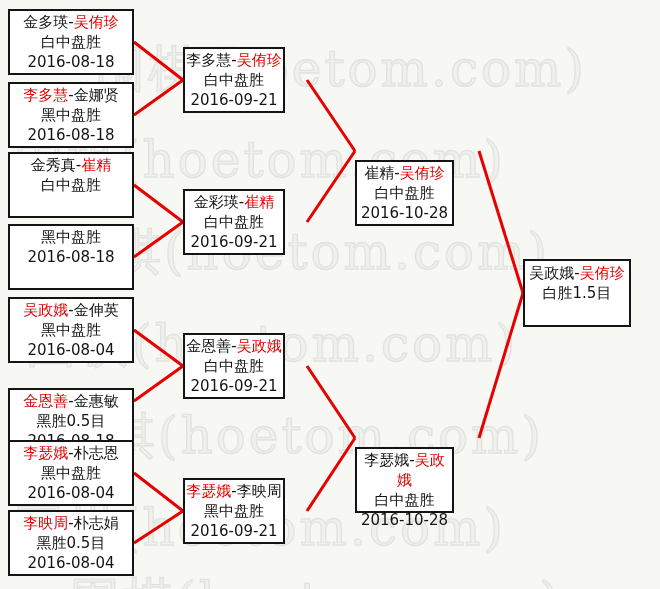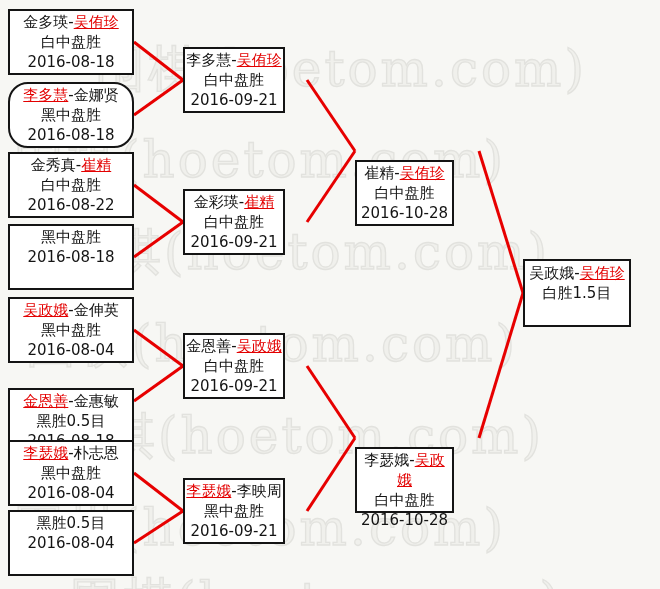--- a/index.html
+++ b/index.html
@@ -28,24 +28,24 @@
   .connectors{position:absolute;left:0;top:0;z-index:1;}
   .connectors line{stroke:var(--line-red,#e70000);stroke-width:3;}
   
   .match{
     position:absolute;z-index:2;box-sizing:border-box;
     background:var(--box-bg,#fff);
     border:2px solid var(--border,#141414);
     color:var(--border,#141414);
     text-align:center;font-size:15px;line-height:20px;padding-top:1px;
   }
-  .match .red{color:var(--name-red,#e30000);text-decoration:underline;}
+  .match .red{color:var(--name-red,#e30000);}
   
   .r1{left:8px;width:126px;height:66px;}
-  .r1m1{top:9px;}  .r1m2{top:82px;border-radius:20px;} .r1m3{top:152px;} .r1m4{top:224px;}
+  .r1m1{top:9px;}  .r1m2{top:82px;} .r1m3{top:152px;} .r1m4{top:224px;}
   .r1m5{top:297px;}.r1m6{top:388px;}.r1m7{top:440px;} .r1m8{top:510px;}
   
   .r2{left:183px;width:102px;height:66px;}
   .r2m1{top:47px;} .r2m2{top:189px;} .r2m3{top:333px;} .r2m4{top:478px;}
   
   .r3{left:355px;width:99px;height:66px;margin-top:42px;}
   .r3m1{top:118px;} .r3m2{top:405px;}
   
   .r4{left:523px;width:108px;height:68px;padding-top:2px;}
   .r4m1{top:259px;}
@@ -84,21 +84,20 @@
   <div>2016-08-18</div>
 </div>
 <div class="match r1 r1m2">
   <div><span class="red">李多慧</span><span>-</span><span>金娜贤</span></div>
   <div>黑中盘胜</div>
   <div>2016-08-18</div>
 </div>
 <div class="match r1 r1m3">
   <div><span>金秀真</span><span>-</span><span class="red">崔精</span></div>
   <div>白中盘胜</div>
-  <div>2016-08-22</div>
 </div>
 <div class="match r1 r1m4">
   <div>黑中盘胜</div>
   <div>2016-08-18</div>
 </div>
 <div class="match r1 r1m5">
   <div><span class="red">吴政娥</span><span>-</span><span>金伸英</span></div>
   <div>黑中盘胜</div>
   <div>2016-08-04</div>
 </div>
@@ -106,20 +105,21 @@
   <div><span class="red">金恩善</span><span>-</span><span>金惠敏</span></div>
   <div>黑胜0.5目</div>
   <div>2016-08-18</div>
 </div>
 <div class="match r1 r1m7">
   <div><span class="red">李瑟娥</span><span>-</span><span>朴志恩</span></div>
   <div>黑中盘胜</div>
   <div>2016-08-04</div>
 </div>
 <div class="match r1 r1m8">
+  <div><span class="red">李映周</span><span>-</span><span>朴志娟</span></div>
   <div>黑胜0.5目</div>
   <div>2016-08-04</div>
 </div>
 
 <div class="match r2 r2m1">
   <div><span>李多慧</span><span>-</span><span class="red">吴侑珍</span></div>
   <div>白中盘胜</div>
   <div>2016-09-21</div>
 </div>
 <div class="match r2 r2m2">

